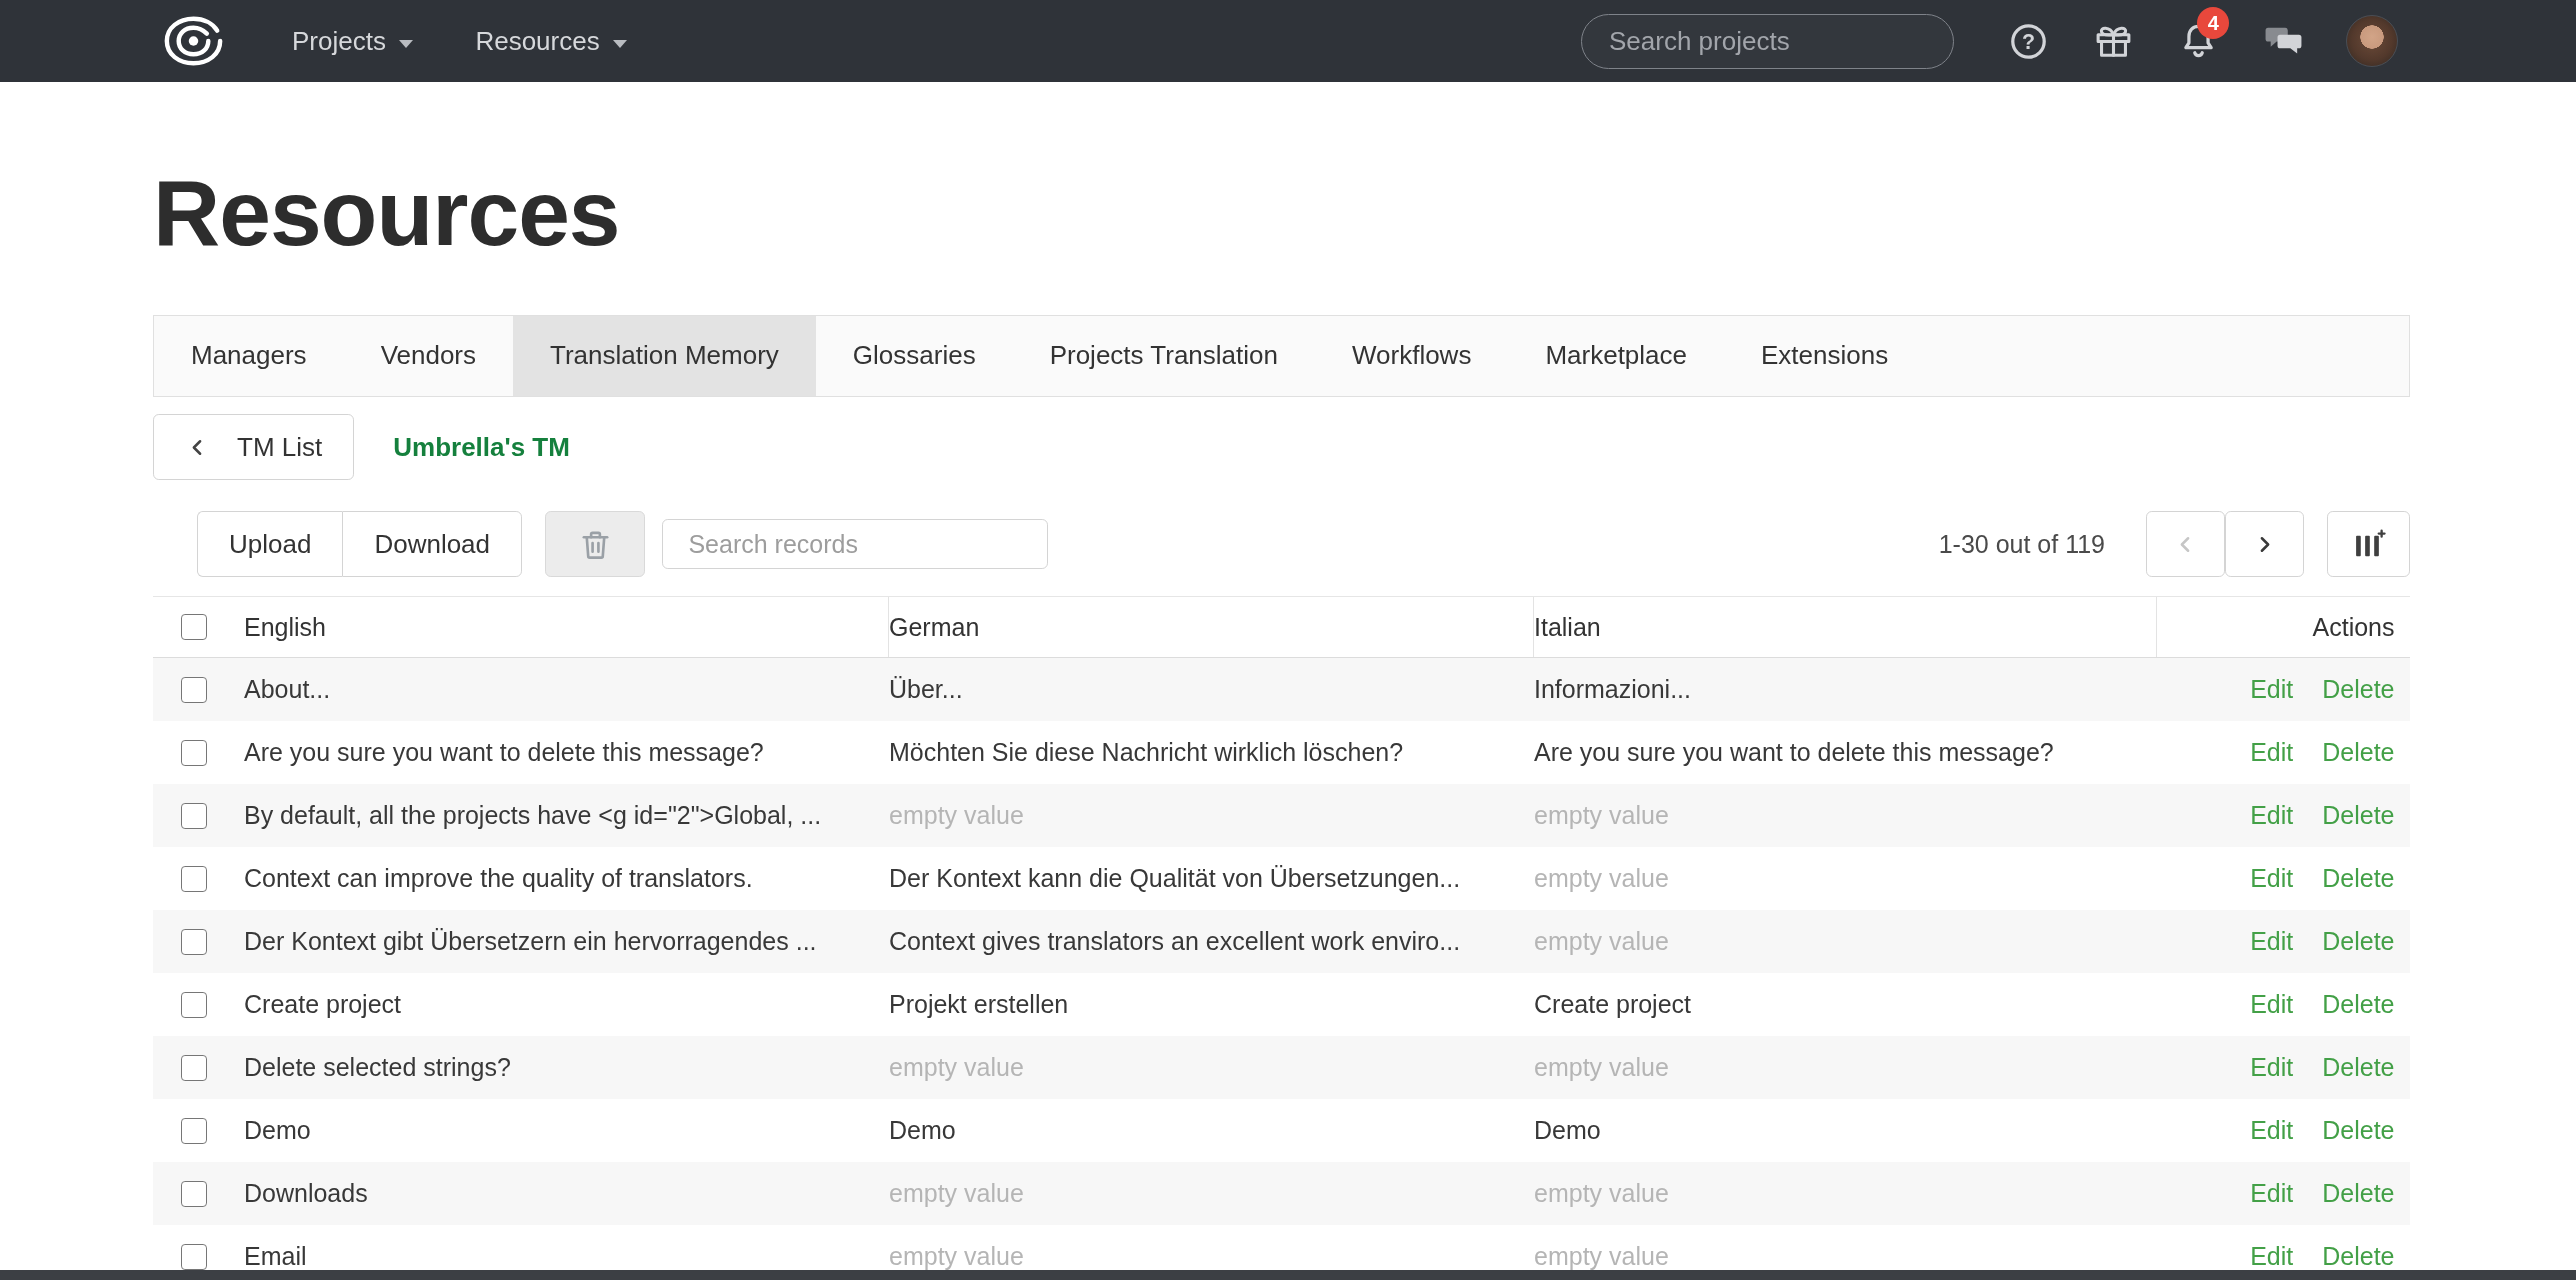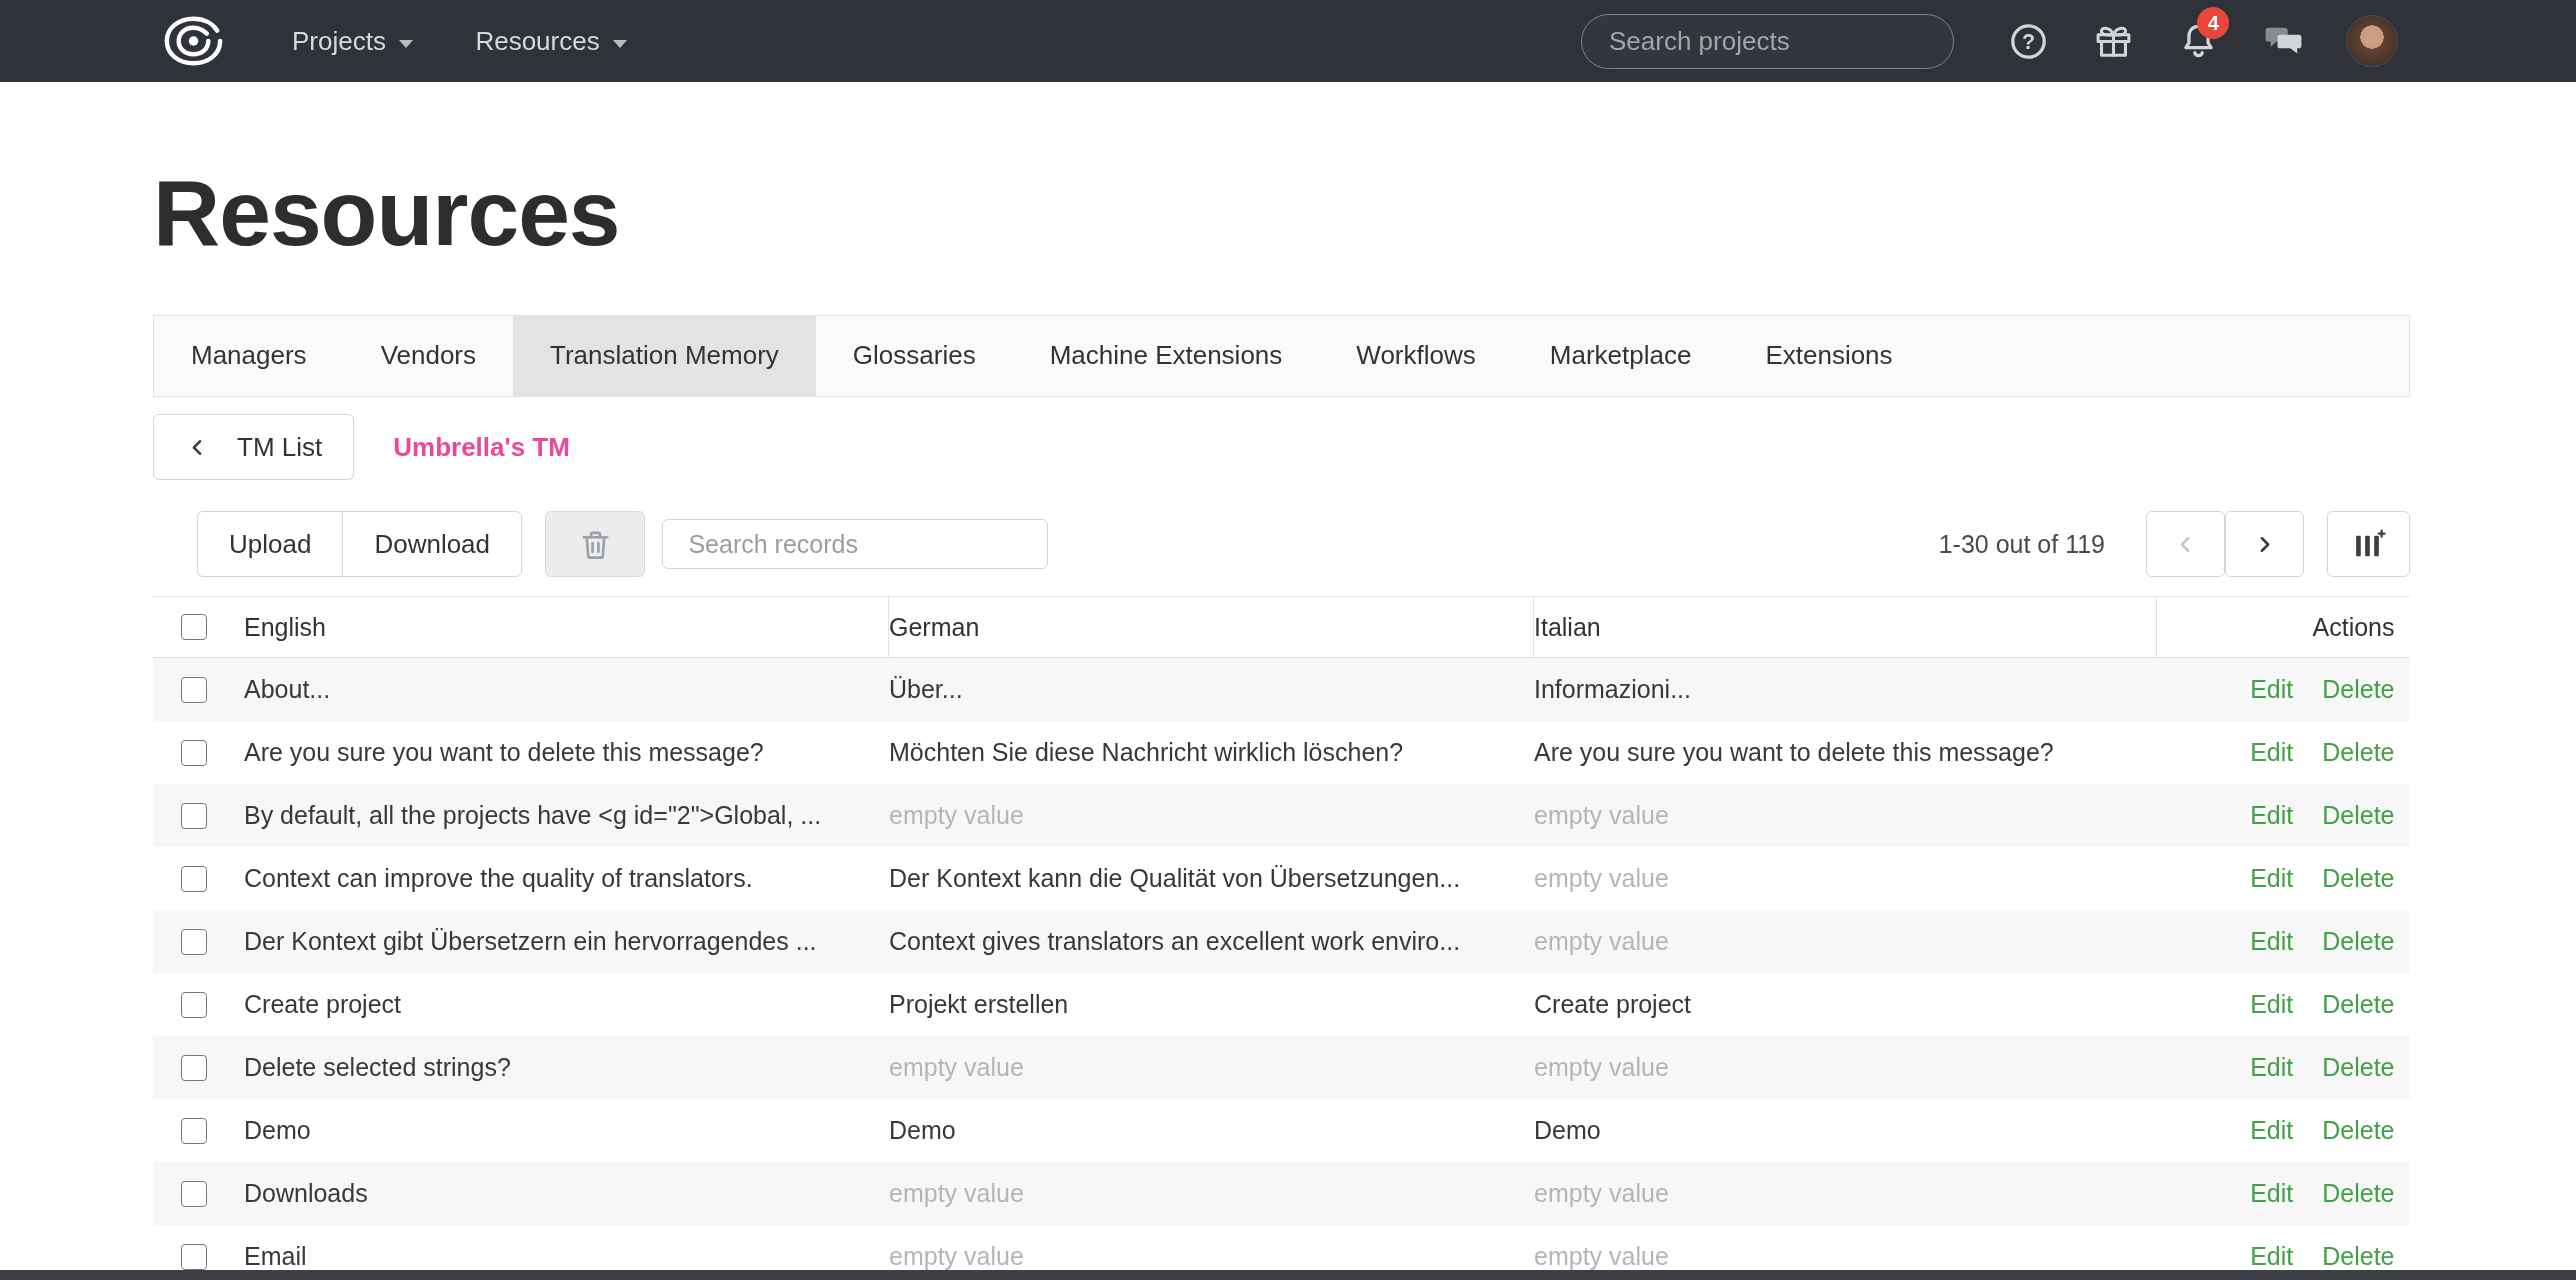--- a/index.html
+++ b/index.html
@@ -92,21 +92,21 @@
     background: #fff;
     border: 1px solid #d4d4d4;
     border-radius: 5.8px;
     font-size: 26px; color: #333;
     display: inline-flex; align-items: center;
     padding: 0 31px;
     cursor: pointer;
     font-family: inherit;
   }
   .tm-list-btn { gap: 27px; }
-  .crumb-title { margin-left: 39px; font-size: 26px; font-weight: 700; color: #ec4899; }
+  .crumb-title { margin-left: 39px; font-size: 26px; font-weight: 700; color: #15803d; }
 
   .toolbar { margin-top: 31px; display: flex; align-items: center; margin-left: 44px; }
   .btn-group { display: flex; }
   .btn-group .btn { border-radius: 0; border-right-width: 0; }
   .btn-group .btn:first-child { border-radius: 5.8px 0 0 5.8px; }
   .btn-group .btn:last-child { border-radius: 0 5.8px 5.8px 0; border-right-width: 1px; }
   .trash-btn {
     margin-left: 23px; width: 100px; padding: 0;
     justify-content: center;
     background: #ececec; border-color: #d9d9d9;
@@ -230,21 +230,21 @@
 </header>
 
 <main class="container">
   <h1 class="page-title">Resources</h1>
 
   <div class="tabs">
       <div class="tab">Managers</div>
       <div class="tab">Vendors</div>
       <div class="tab active">Translation Memory</div>
       <div class="tab">Glossaries</div>
-      <div class="tab">Machine Extensions</div>
+      <div class="tab">Projects Translation</div>
       <div class="tab">Workflows</div>
       <div class="tab">Marketplace</div>
       <div class="tab">Extensions</div>
     </div>
 
   <div class="crumb-row">
     <button class="btn tm-list-btn">
       <svg width="25" height="25" viewBox="0 0 24 24" fill="none" stroke="#444" stroke-width="2.4" stroke-linecap="round" stroke-linejoin="round">
         <path d="M14.5 6l-6 6 6 6"></path>
       </svg>

